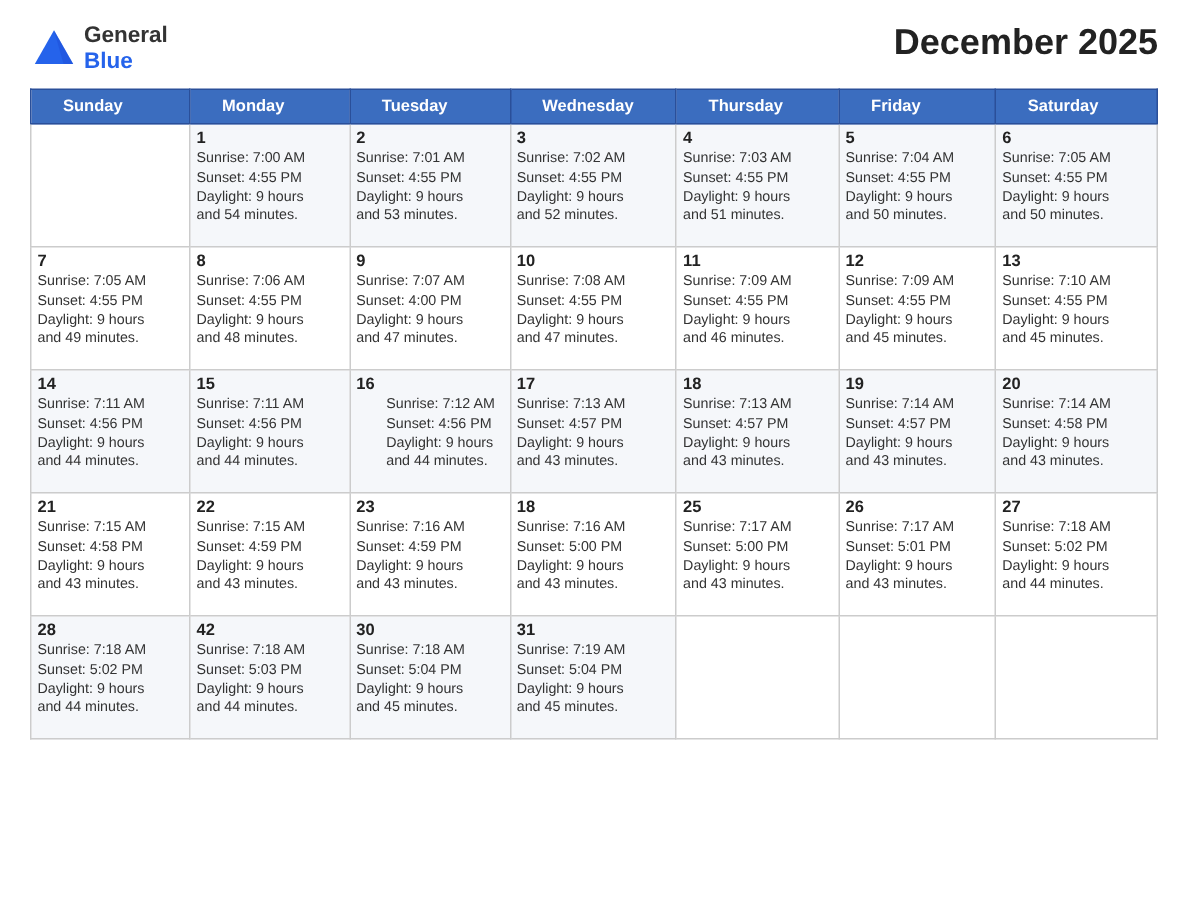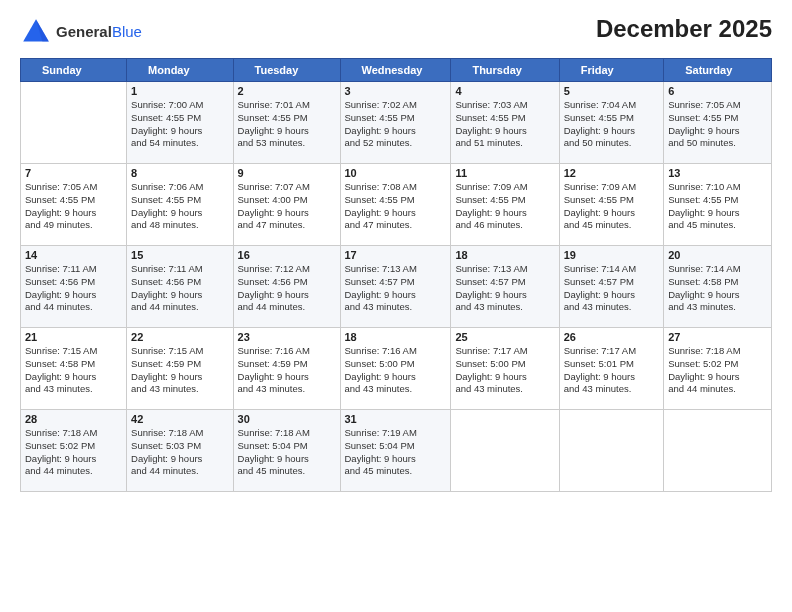--- a/index.html
+++ b/index.html
@@ -22,31 +22,31 @@
       align-items: flex-start;
       margin-bottom: 10px;
     }
     .logo {
       display: flex;
       align-items: center;
       gap: 4px;
     }
     .logo-text {
       display: flex;
-      flex-direction: row;
+      flex-direction: column;
       line-height: 1.1;
     }
     .logo-general {
       font-size: 15px;
       font-weight: bold;
       color: #333;
     }
     .logo-blue {
       font-size: 15px;
-      font-weight: normal;
+      font-weight: bold;
       color: #2563eb;
     }
     .logo-icon {
       width: 32px;
       height: 32px;
     }
     .title-area {
       text-align: right;
     }
     .month-title {
@@ -243,21 +243,21 @@
           </td>
           <td>
             <span class="day-num">15</span>
             <div class="day-info" style="white-space: pre-line;">Sunrise: 7:11 AM
 Sunset: 4:56 PM
 Daylight: 9 hours
 and 44 minutes.</div>
           </td>
           <td>
             <span class="day-num">16</span>
-            <div class="day-info" style="white-space: pre-line;">Sunrise: 7:12 AM
+            <div class="day-info" style="white-space: pre-line; margin-left: 20px;">Sunrise: 7:12 AM
 Sunset: 4:56 PM
 Daylight: 9 hours
 and 44 minutes.</div>
           </td>
           <td>
             <span class="day-num">17</span>
             <div class="day-info" style="white-space: pre-line;">Sunrise: 7:13 AM
 Sunset: 4:57 PM
 Daylight: 9 hours
 and 43 minutes.</div>

